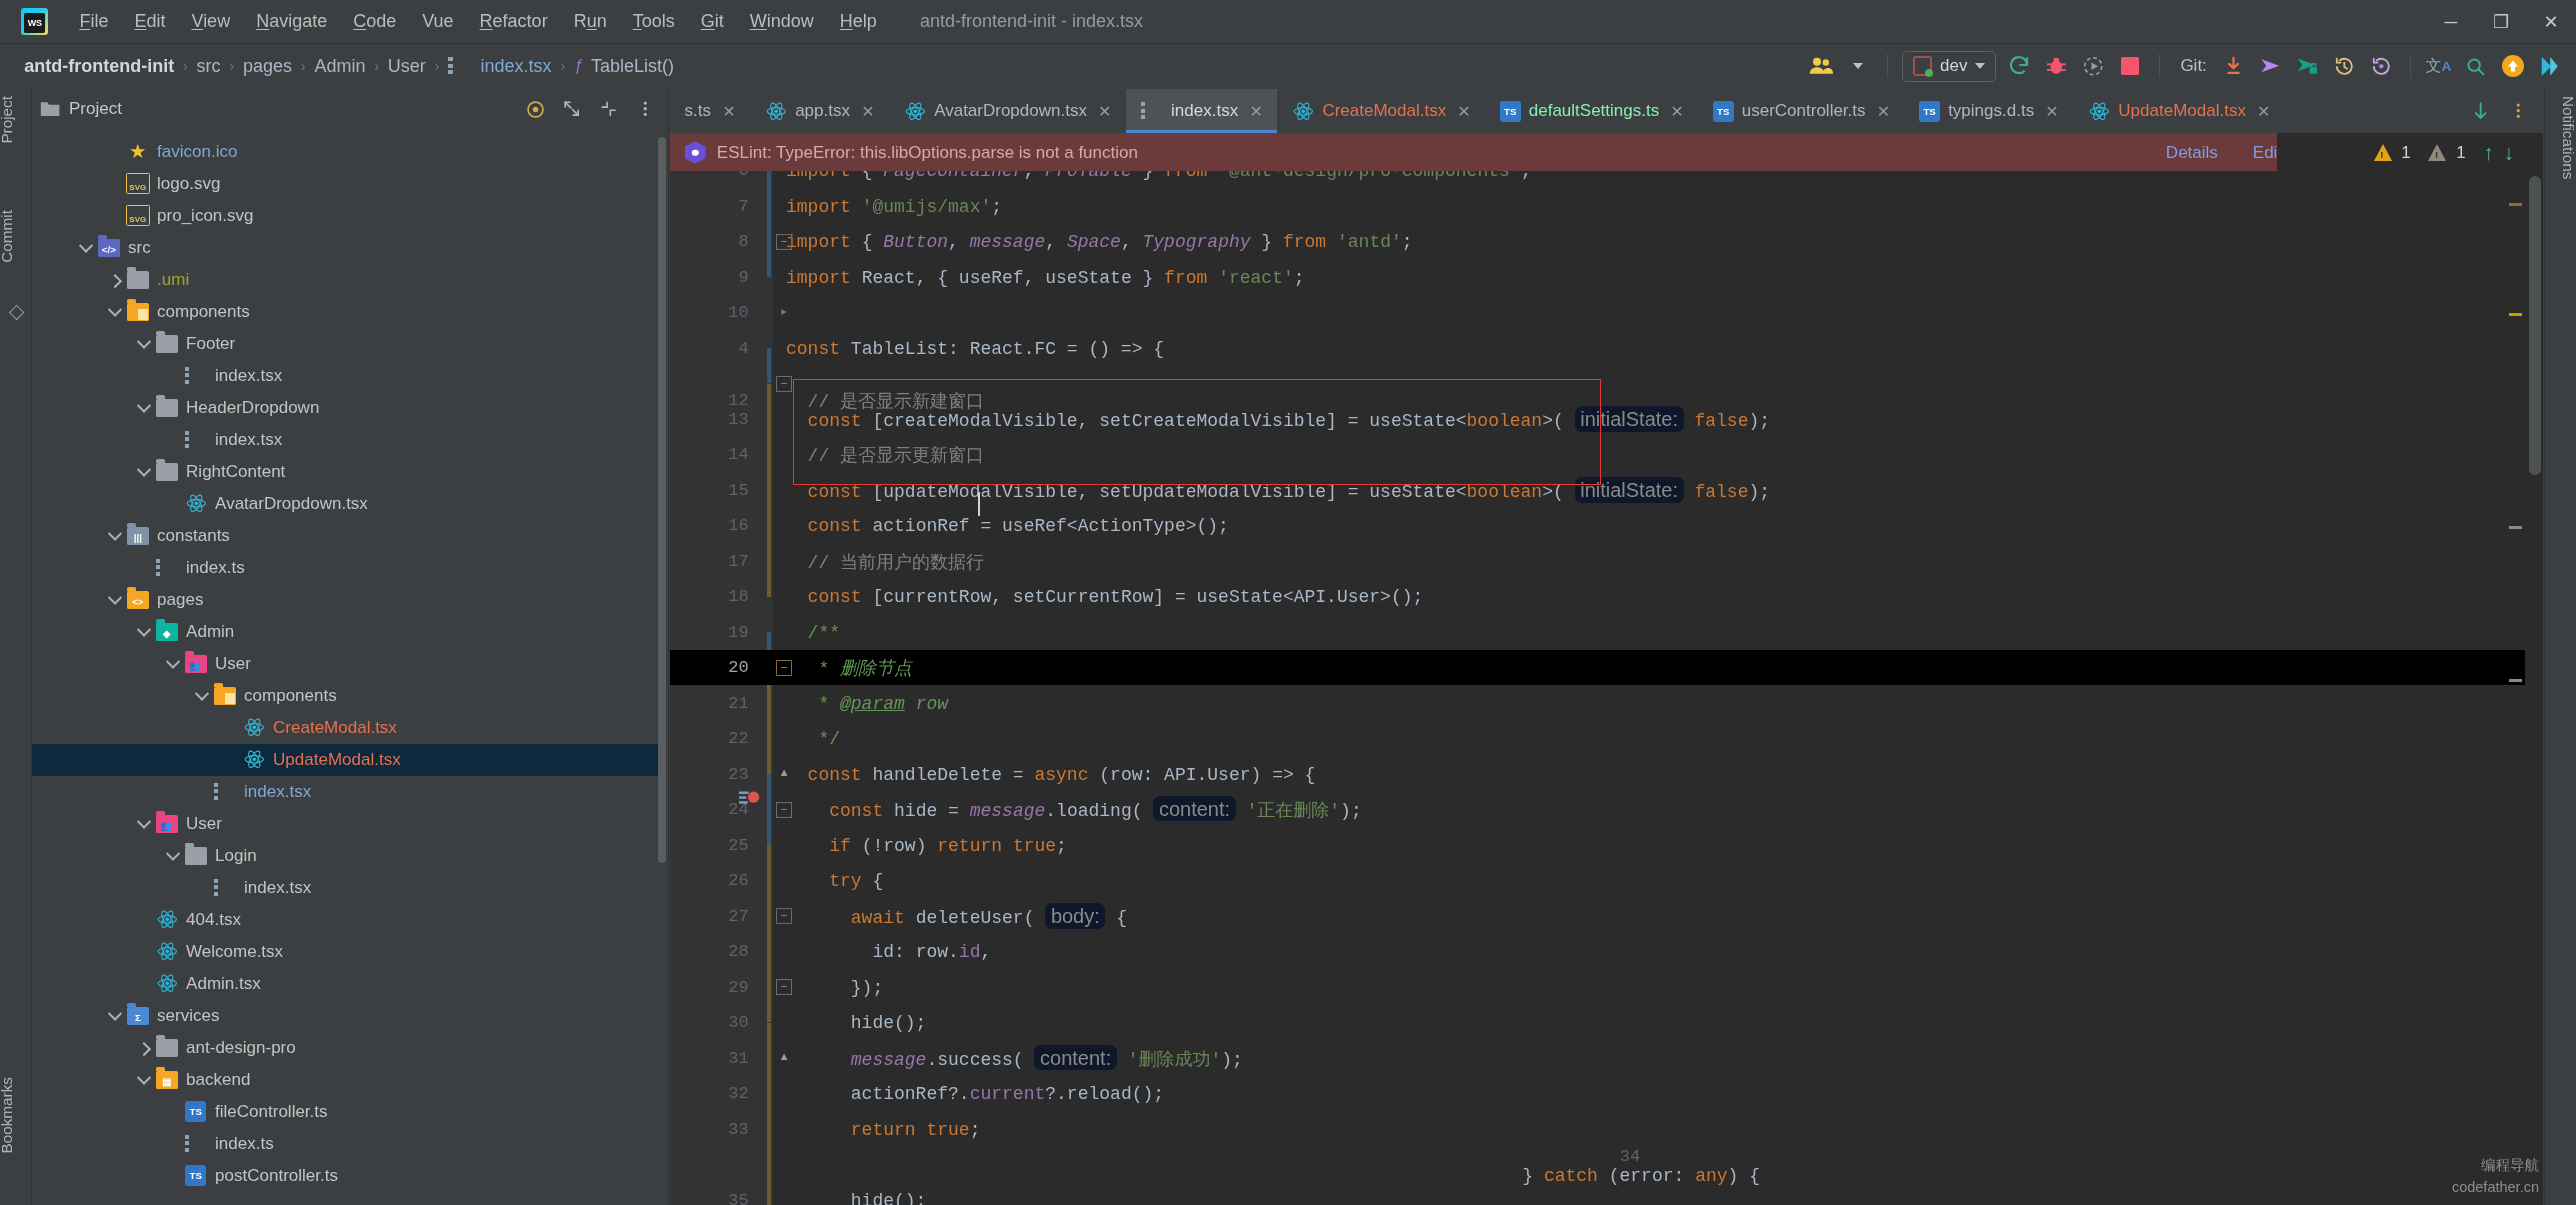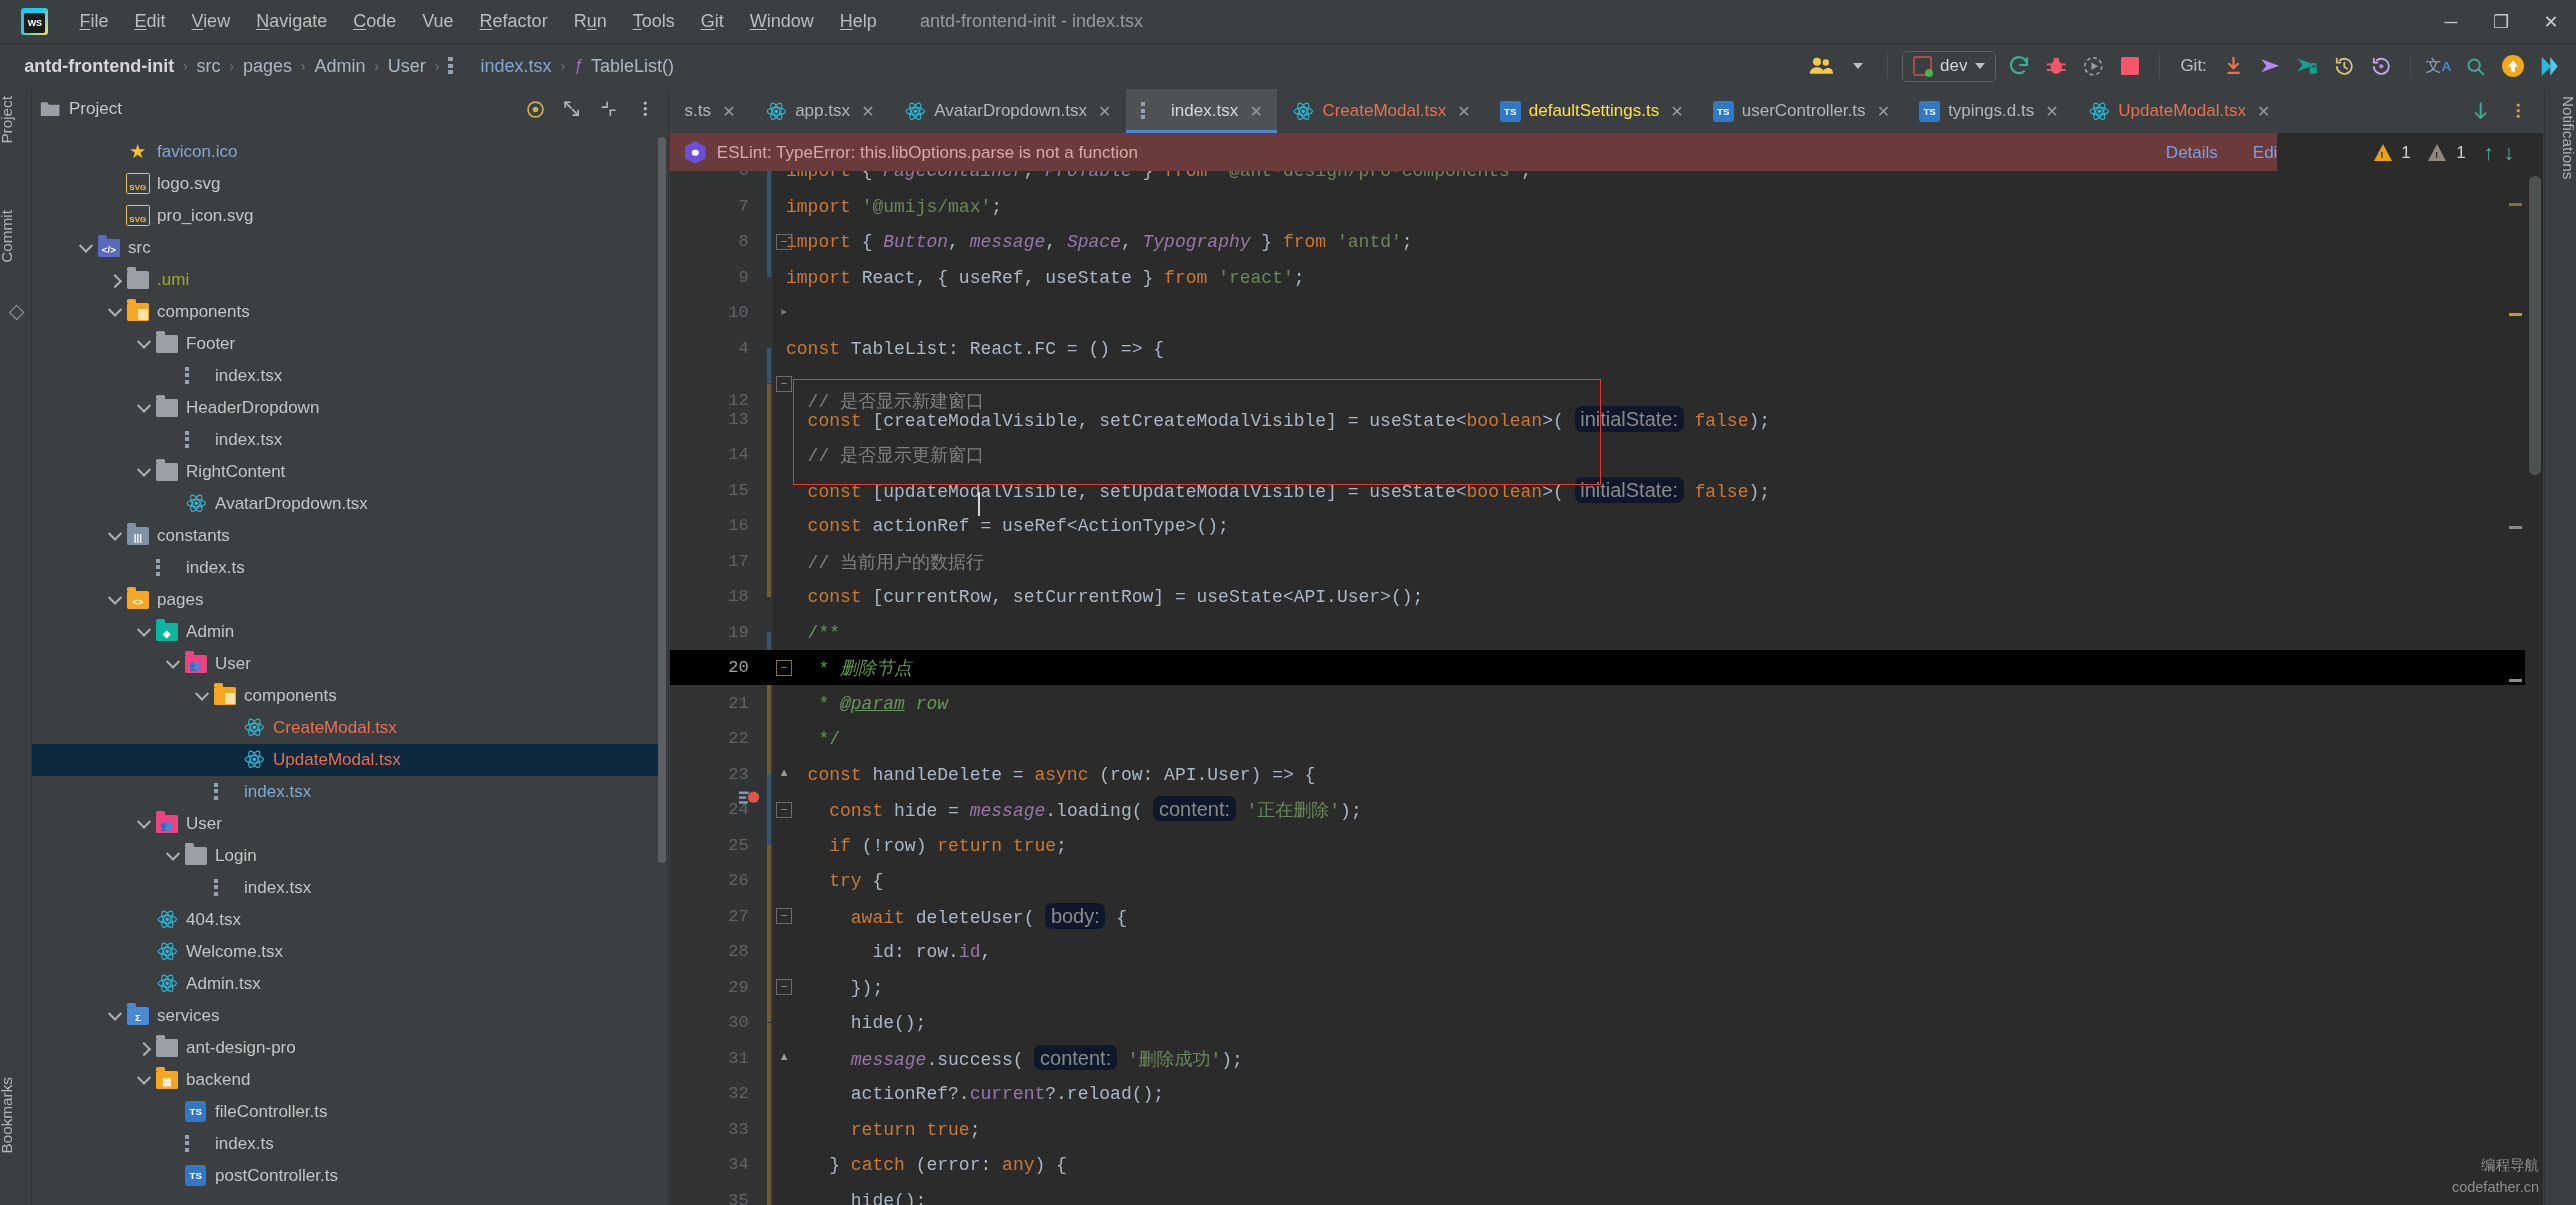--- a/index.html
+++ b/index.html
@@ -195,21 +195,21 @@
   .tab {
     display: flex; align-items: center; gap: 8px; padding: 0 14.5px;
     font-size: 17px; color: #b5b5b5; white-space: nowrap; position: relative;
   }
   .tab.active { background: #4e5254; color: #d8d8d8; }
   .tab.active::after {
     content: ""; position: absolute; left: 0; right: 0; bottom: 0; height: 3.2px; background: #4a88d4;
   }
   .tab .x { color: #9a9a9a; font-size: 16px; margin-left: 3.2px; }
   .tab .tname.red { color: #e8704f; }
-  .tab .tname.blue { color: #fde047; }
+  .tab .tname.blue { color: #86efac; }
   .tabs-right {
     position: absolute; right: 0; top: 0; height: 44px; display: flex; align-items: center;
     background: #3c3f41; padding-right: 6.5px;
   }
 
   .banner {
     height: 39px; background: #6b3b3b; display: flex; align-items: center;
     padding: 0 14.5px; position: relative;
   }
   .banner-msg { font-size: 17px; color: #d9a8a8; margin-left: 11.3px; }
@@ -1119,21 +1119,21 @@
           <span class="code">      <span class="fldi">message</span><span class="plain">.success(</span> <span class="hint">content:</span> <span class="str">'删除成功'</span><span class="plain">);</span></span>
         </div>
         <div class="ln" style="top: 905px;">
           <span class="num">32</span>
           <span class="code">      <span class="plain">actionRef?.</span><span class="fld">current</span><span class="plain">?.reload();</span></span>
         </div>
         <div class="ln" style="top: 941px;">
           <span class="num">33</span>
           <span class="code">      <span class="kw">return</span> <span class="kw">true</span><span class="plain">;</span></span>
         </div>
-        <div class="ln" style="top: 976px;">
+        <div class="ln" style="top: 976px; flex-direction: column;">
           <span class="num">34</span>
           <span class="code">    <span class="plain">} </span><span class="kw">catch</span> <span class="plain">(error: </span><span class="kw">any</span><span class="plain">) {</span></span>
         </div>
         <div class="ln" style="top: 1012px;">
           <span class="num">35</span>
           <span class="code">      <span class="plain">hide();</span></span>
         </div>
       </div>
 
     <div class="fold-marker" style="top:63px">−</div>

